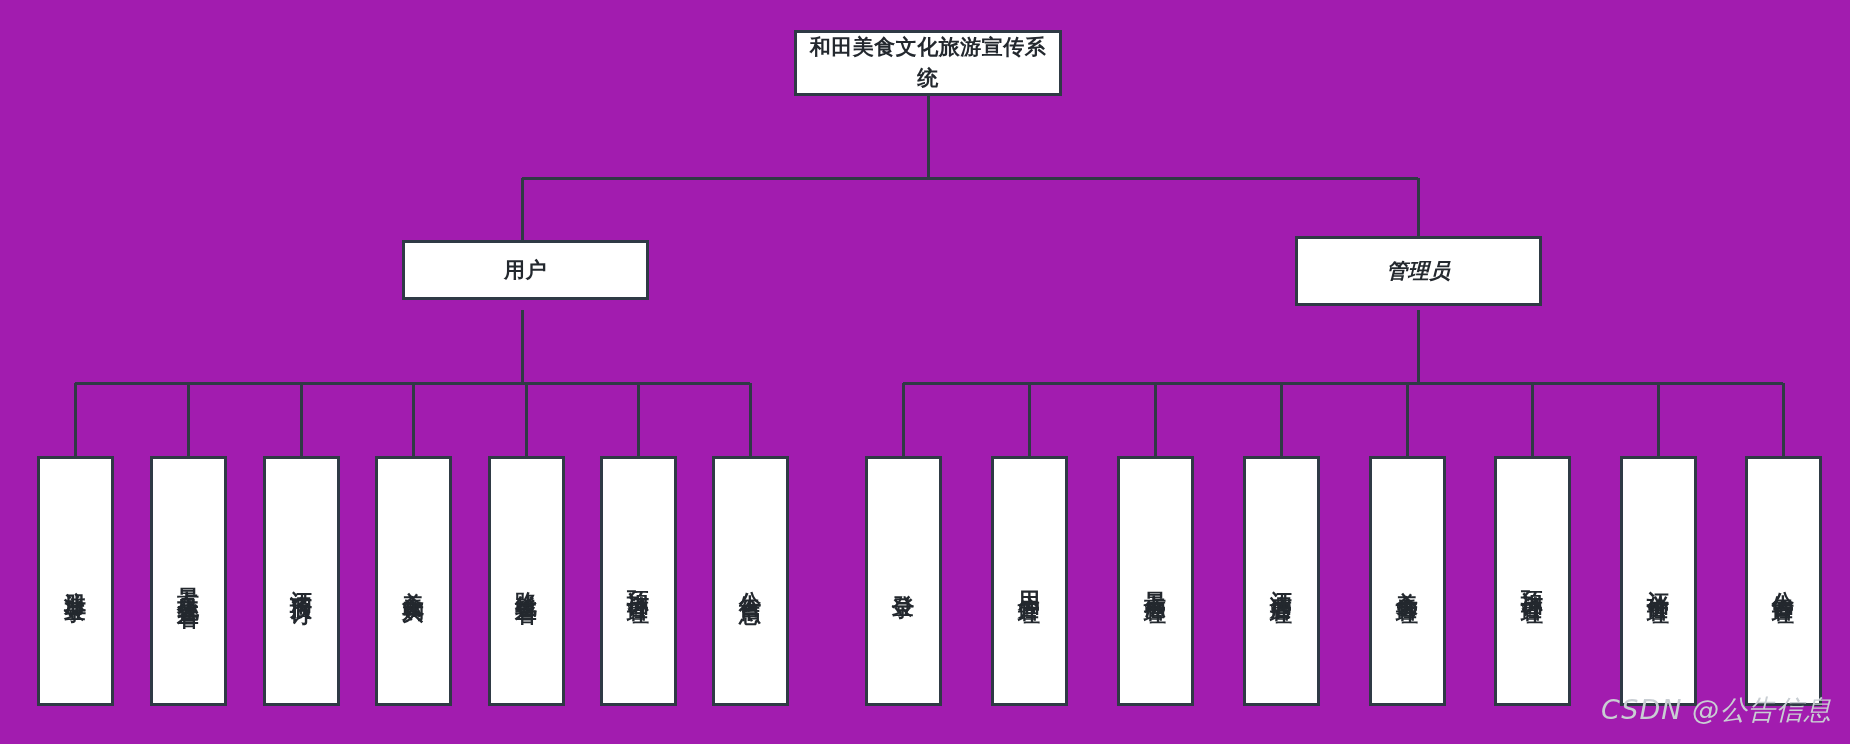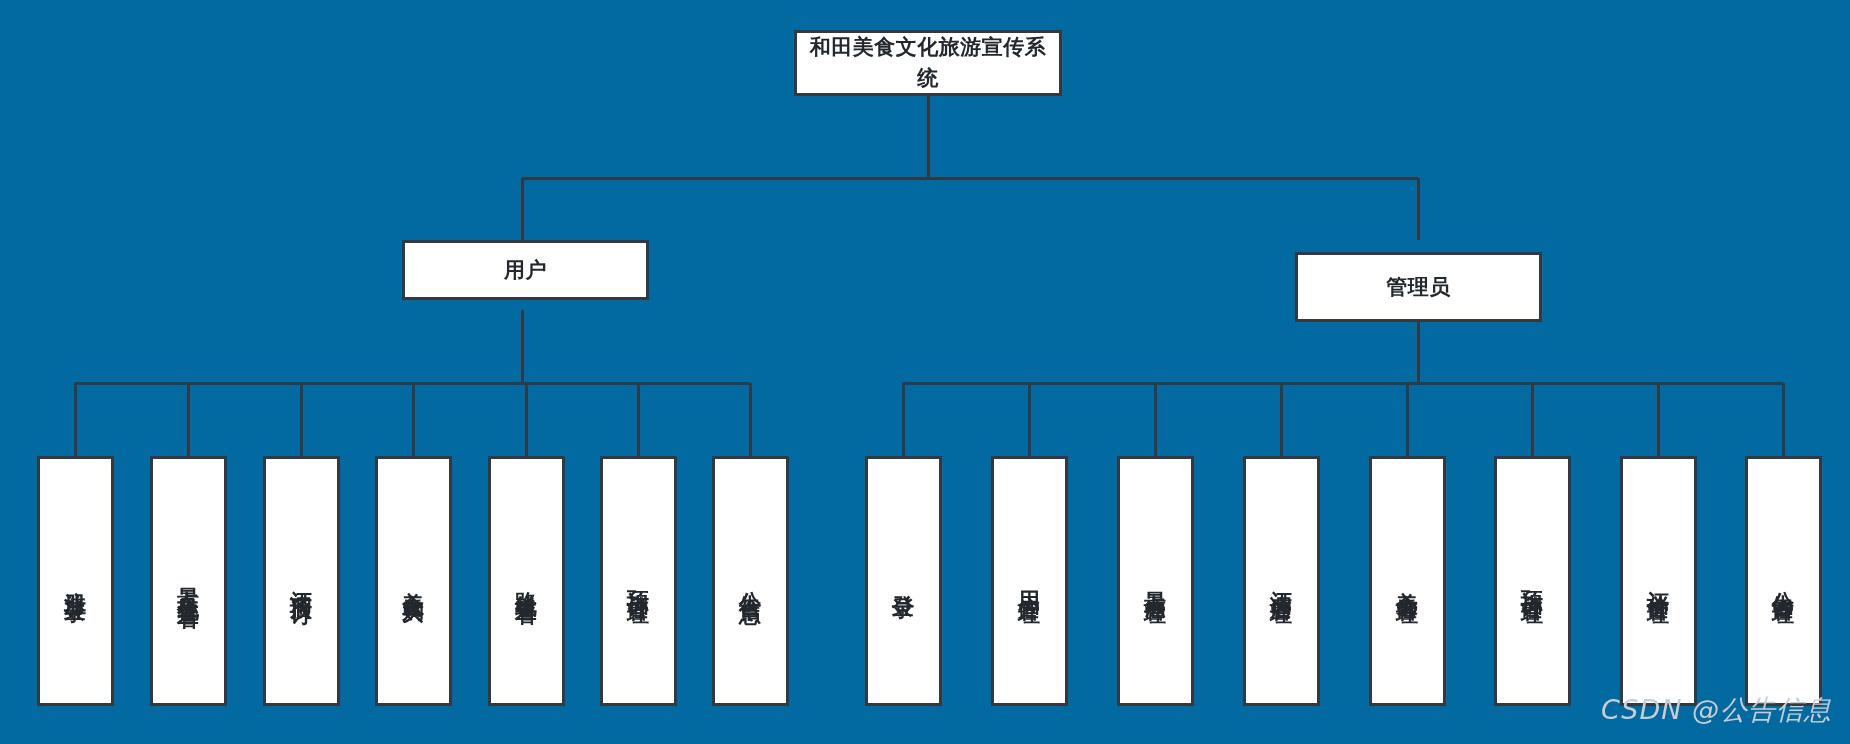--- a/index.html
+++ b/index.html
@@ -8,21 +8,21 @@
     background: #ffffff;
   }
   body {
     font-family: "DejaVu Sans", "Liberation Sans", sans-serif;
     color: #262f38;
   }
   #canvas {
     position: relative;
     width: 1850px;
     height: 744px;
-    background: #0369a1;
+    background: #a21caf;
     overflow: hidden;
   }
   #edges {
     position: absolute;
     left: 0;
     top: 0;
     width: 1850px;
     height: 744px;
   }
   .node {
@@ -113,21 +113,21 @@
   </svg>
 
   <div class="node root" style="left:794px; top:30px; width:268px; height:66px;">
     <span class="label">和田美食文化旅游宣传系统</span>
   </div>
 
   <div class="node actor" style="left:402px; top:240px; width:247px; height:60px;">
     <span class="label">用户</span>
   </div>
 
-  <div class="node actor" style="left:1295px; top:252px; width:247px; height:70px;">
+  <div class="node actor" style="left:1295px; top:236px; width:247px; height:70px;font-style:italic;">
     <span class="label">管理员</span>
   </div>
 
   <div class="node leaf" style="left:37px; top:456px; width:77px; height:250px;">
     <span class="label">注册登录</span>
   </div>
   <div class="node leaf" style="left:150px; top:456px; width:77px; height:250px;">
     <span class="label">景点文化查看</span>
   </div>
   <div class="node leaf" style="left:263px; top:456px; width:77px; height:250px;">

